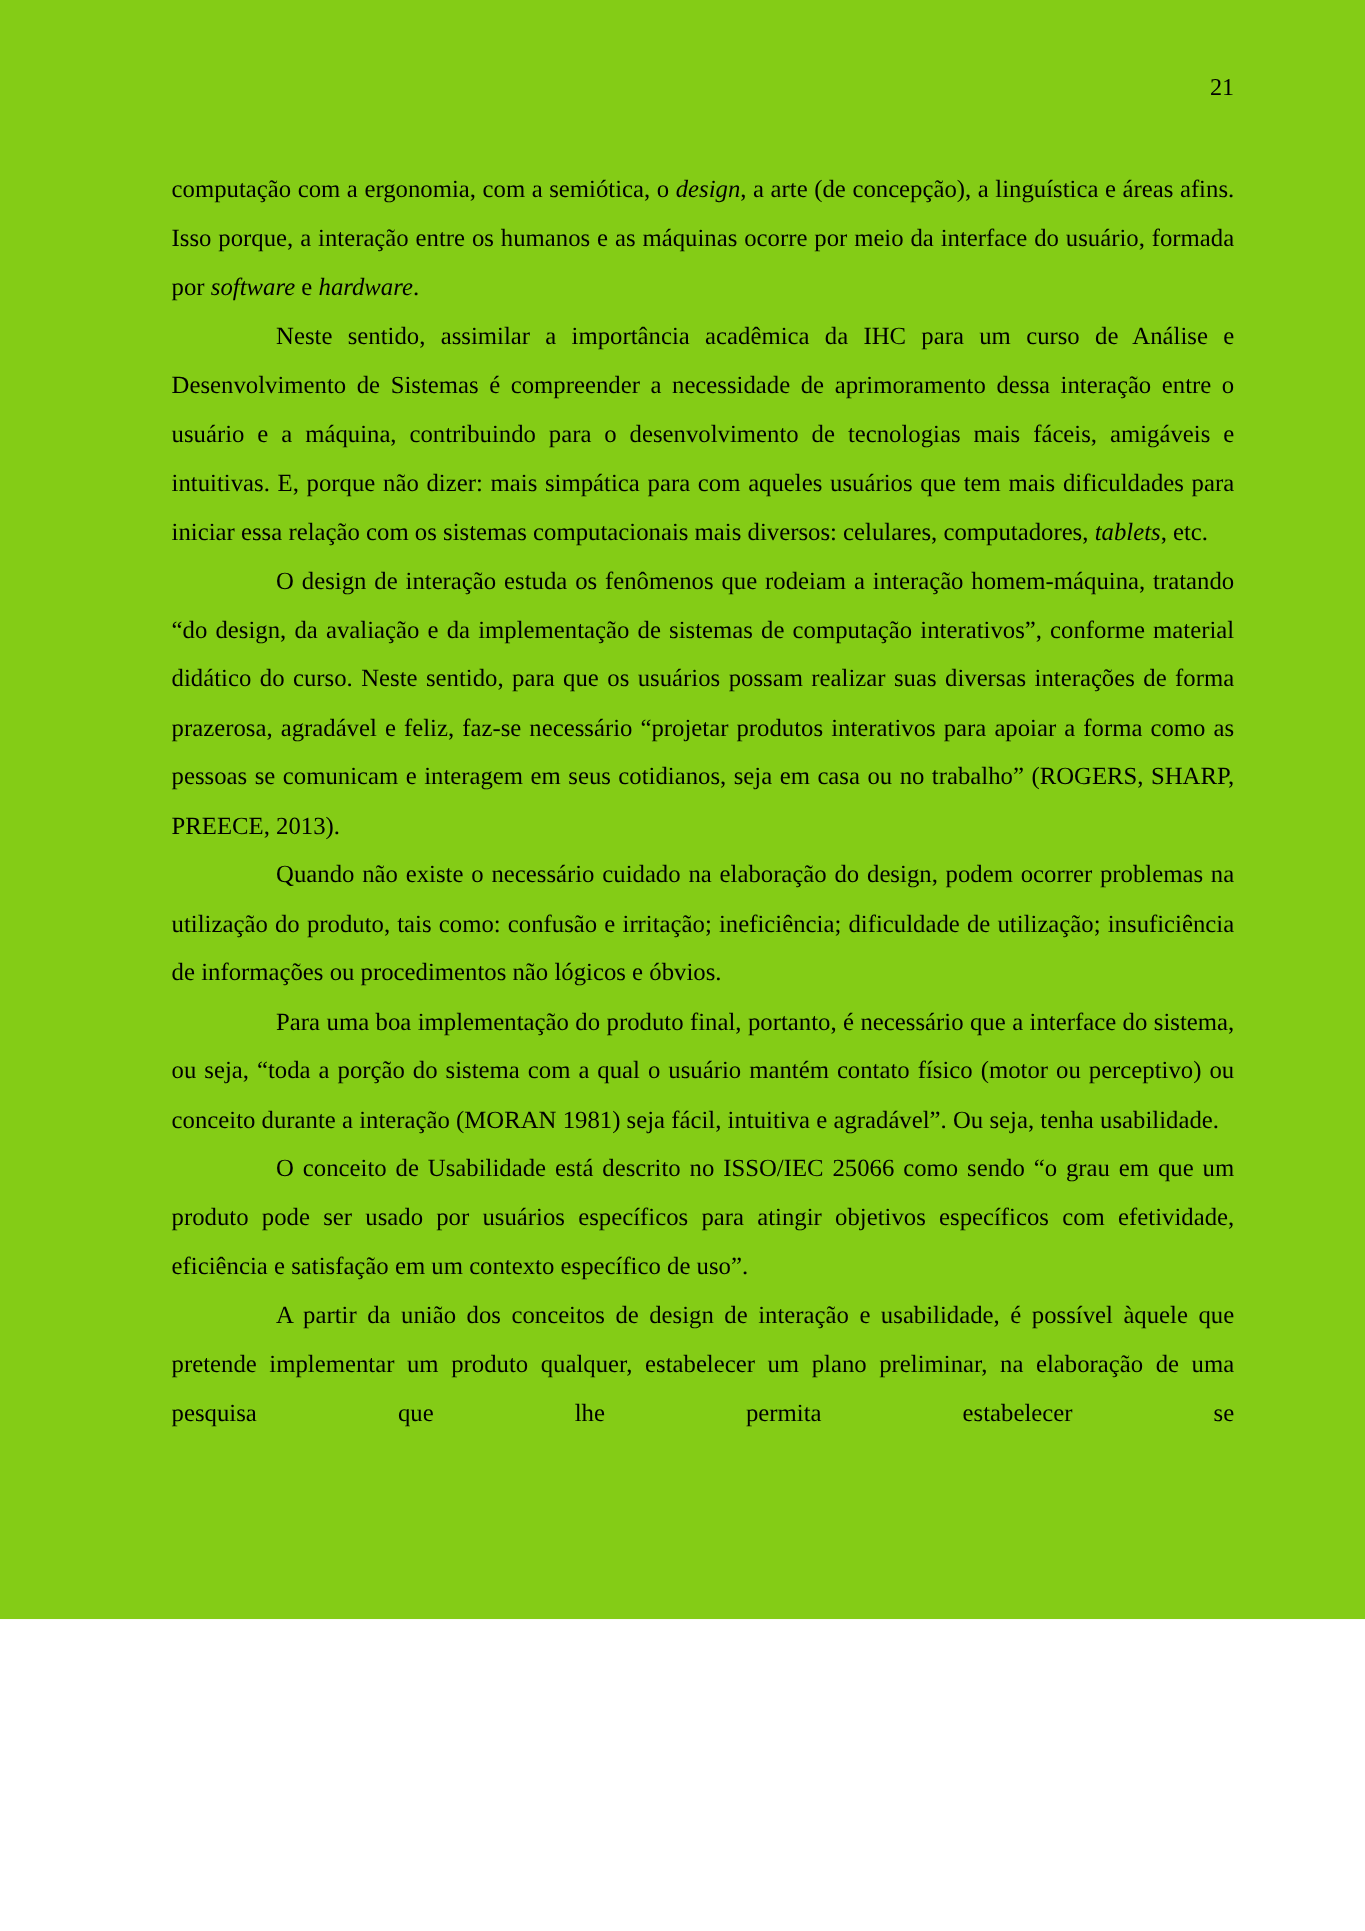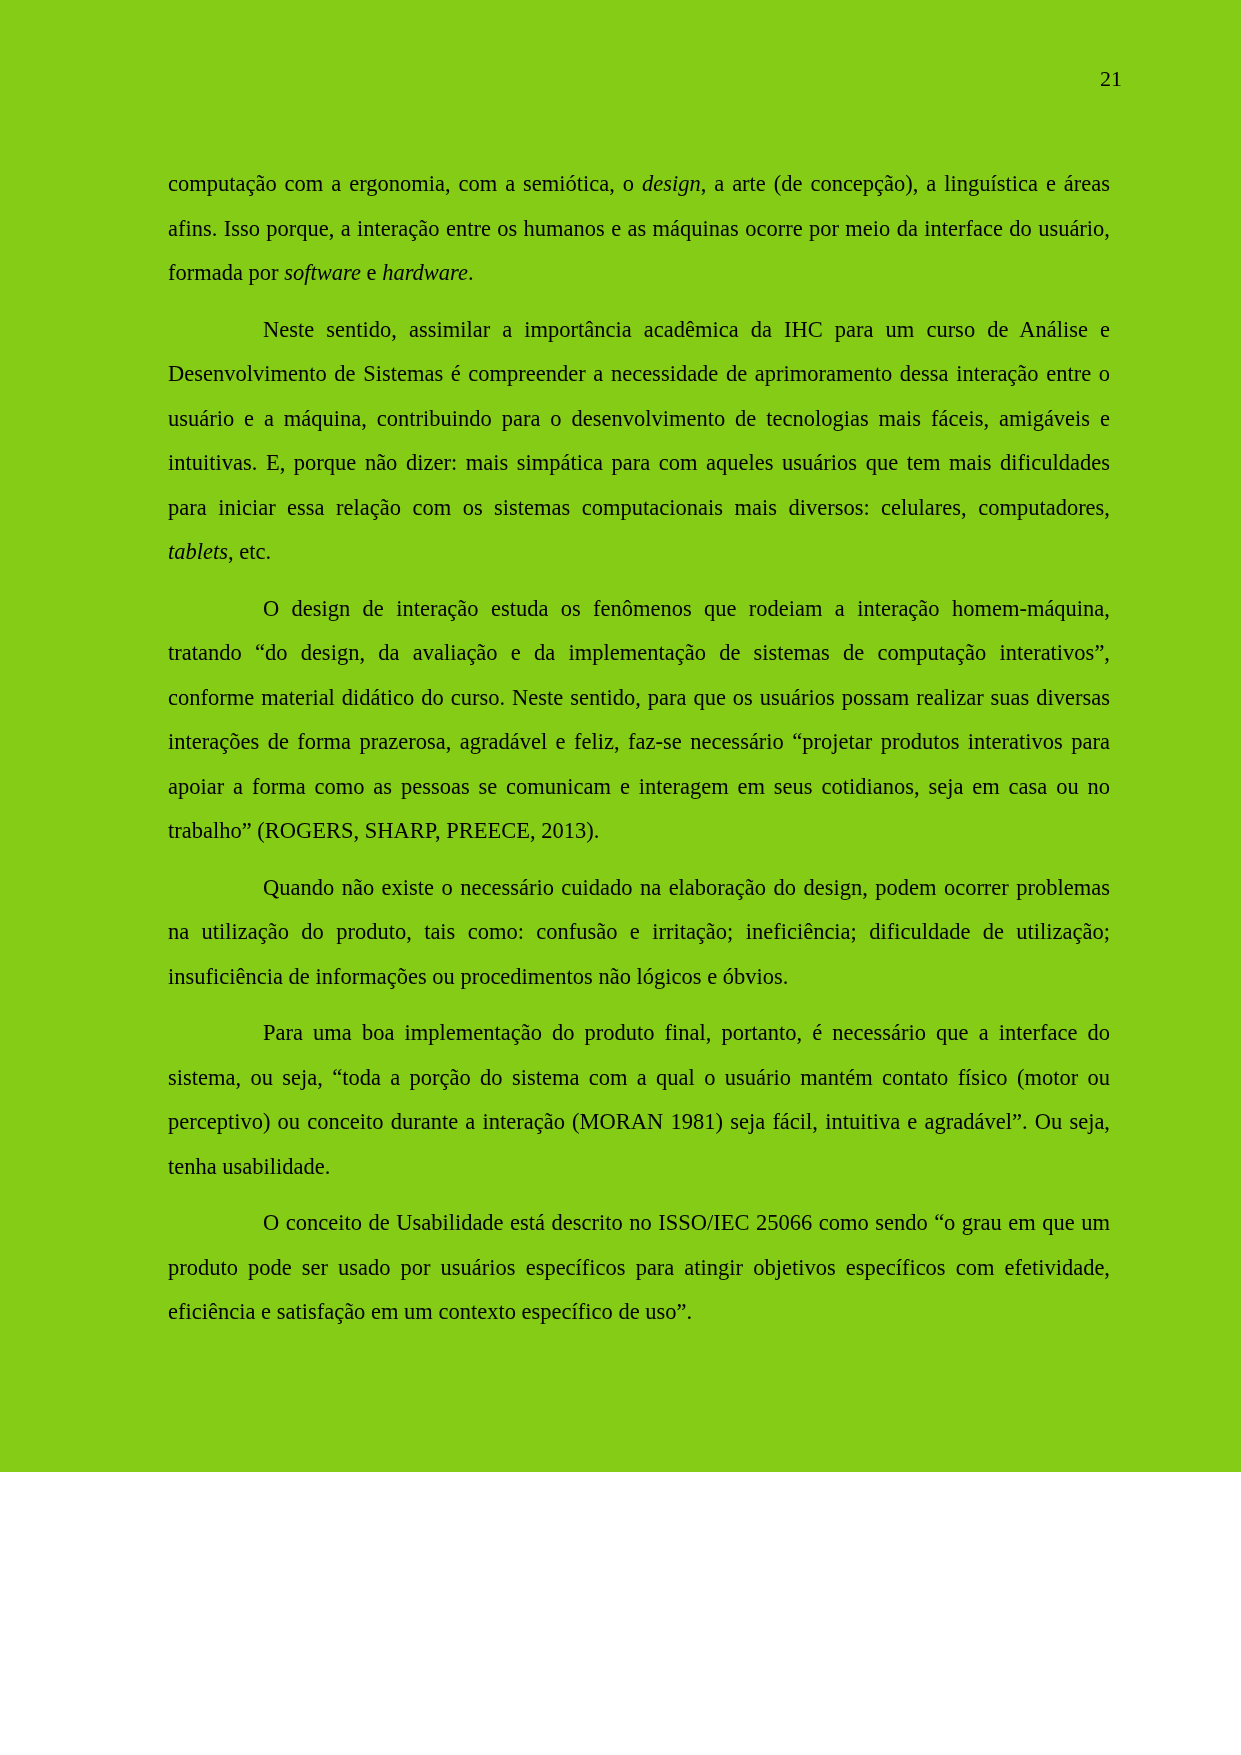--- a/index.html
+++ b/index.html
@@ -28,21 +28,21 @@
   .doc-body {
     position: absolute;
     top: 150px;
     left: 156px;
     width: 966px;
     font-size: 22.5px;
     line-height: 44.5px;
     text-align: justify;
   }
   .doc-body p {
-    margin: 12px;
+    margin: 0;
     padding: 0;
   }
   .doc-body p.indent {
     text-indent: 95px;
   }
   .doc-body p.justify-last {
     text-align-last: justify;
   }
   .italic {
     font-style: italic;
@@ -53,14 +53,15 @@
 
 <div class="page">
   <div class="page-number">21</div>
   <div class="doc-body">
       <p class=""><span>computação com a ergonomia, com a semiótica, o </span><span class="italic">design</span><span>, a arte (de concepção), a linguística e áreas afins. Isso porque, a interação entre os humanos e as máquinas ocorre por meio da interface do usuário, formada por </span><span class="italic">software</span><span> e </span><span class="italic">hardware</span><span>.</span></p>
       <p class="indent"><span>Neste sentido, assimilar a importância acadêmica da IHC para um curso de Análise e Desenvolvimento de Sistemas é compreender a necessidade de aprimoramento dessa interação entre o usuário e a máquina, contribuindo para o desenvolvimento de tecnologias mais fáceis, amigáveis e intuitivas. E, porque não dizer: mais simpática para com aqueles usuários que tem mais dificuldades para iniciar essa relação com os sistemas computacionais mais diversos: celulares, computadores, </span><span class="italic">tablets</span><span>, etc.</span></p>
       <p class="indent"><span>O design de interação estuda os fenômenos que rodeiam a interação homem-máquina, tratando “do design, da avaliação e da implementação de sistemas de computação interativos”, conforme material didático do curso. Neste sentido, para que os usuários possam realizar suas diversas interações de forma prazerosa, agradável e feliz, faz-se necessário “projetar produtos interativos para apoiar a forma como as pessoas se comunicam e interagem em seus cotidianos, seja em casa ou no trabalho” (ROGERS, SHARP, PREECE, 2013).</span></p>
       <p class="indent"><span>Quando não existe o necessário cuidado na elaboração do design, podem ocorrer problemas na utilização do produto, tais como: confusão e irritação; ineficiência; dificuldade de utilização; insuficiência de informações ou procedimentos não lógicos e óbvios.</span></p>
       <p class="indent"><span>Para uma boa implementação do produto final, portanto, é necessário que a interface do sistema, ou seja, “toda a porção do sistema com a qual o usuário mantém contato físico (motor ou perceptivo) ou conceito durante a interação (MORAN 1981) seja fácil, intuitiva e agradável”. Ou seja, tenha usabilidade.</span></p>
       <p class="indent"><span>O conceito de Usabilidade está descrito no ISSO/IEC 25066 como sendo “o grau em que um produto pode ser usado por usuários específicos para atingir objetivos específicos com efetividade, eficiência e satisfação em um contexto específico de uso”.</span></p>
+      <p class="indent justify-last"><span>A partir da união dos conceitos de design de interação e usabilidade, é possível àquele que pretende implementar um produto qualquer, estabelecer um plano preliminar, na elaboração de uma pesquisa que lhe permita estabelecer se</span></p>
     </div>
 </div>
 
 </body></html>

